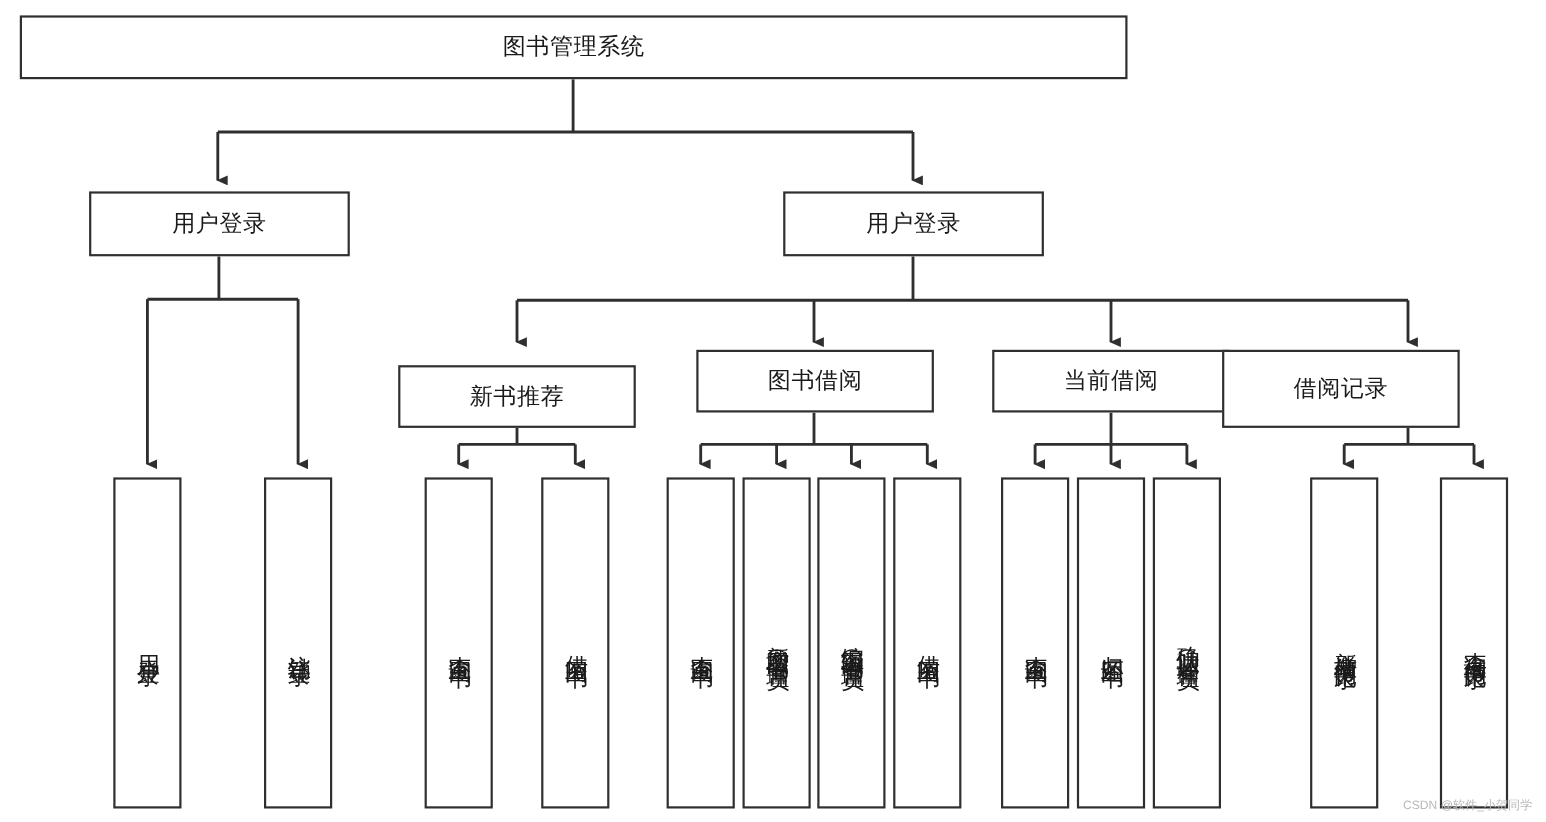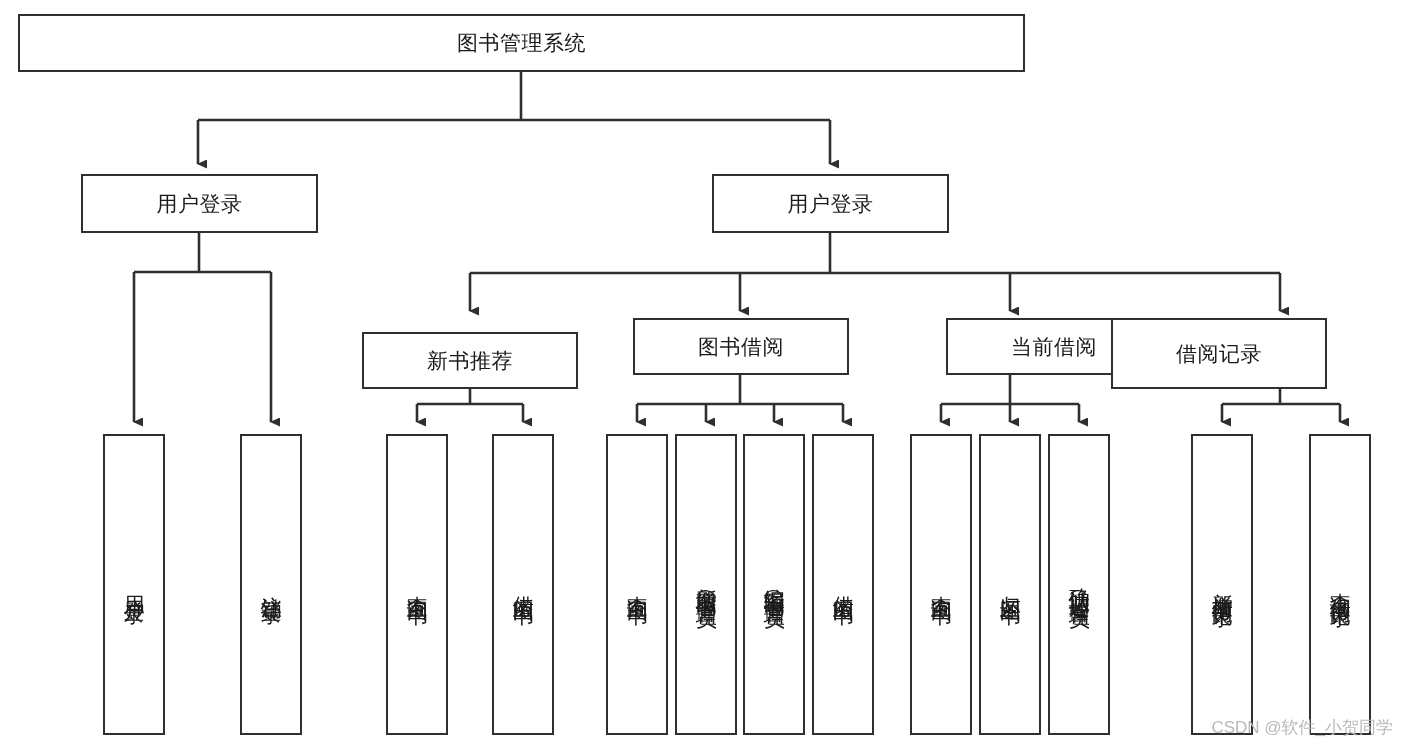--- a/index.html
+++ b/index.html
@@ -53,21 +53,21 @@
     color: #1a1a1a;
     line-height: 1.25;
     letter-spacing: 3px;
     text-align: center;
     white-space: nowrap;
   }
   #watermark {
     position: absolute;
     right: 12px;
     bottom: 8px;
-    font-size: 17px;
+    font-size: 11px;
     color: #b9b9b9;
     white-space: nowrap;
     pointer-events: none;
   }
 </style>
 </head>
 <body>
 
 <div id="diagram-root">
 
@@ -146,21 +146,21 @@
   </div>
 
   <div class="node-box" style="left:362px; top:332px; width:216px; height:57px;">
     <span class="node-label-h">新书推荐</span>
   </div>
 
   <div class="node-box" style="left:633px; top:318px; width:216px; height:57px;align-items:center;">
     <span class="node-label-h">图书借阅</span>
   </div>
 
-  <div class="node-box" style="left:902px; top:318px; width:216px; height:57px;margin-left:44px;">
+  <div class="node-box" style="left:902px; top:318px; width:216px; height:57px;">
     <span class="node-label-h">当前借阅</span>
   </div>
 
   <div class="node-box" style="left:1111px; top:318px; width:216px; height:71px;">
     <span class="node-label-h">借阅记录</span>
   </div>
 
   <div class="node-box vertical" style="left:103px; top:434px; width:62px; height:301px;">
     <span class="node-label-v">用户登录</span>
   </div>

